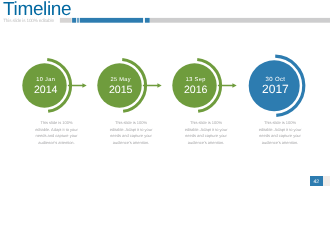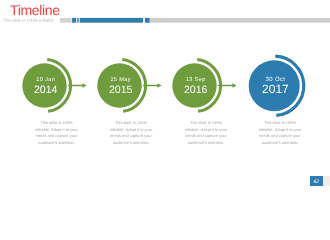--- a/index.html
+++ b/index.html
@@ -2,21 +2,21 @@
 <html><head>
 <meta charset="utf-8">
 <style>
   html,body{margin:0;padding:0;background:#fff;}
   *{-webkit-font-smoothing:antialiased;text-rendering:geometricPrecision;}
   body{width:330px;height:186px;overflow:hidden;
        font-family:"Liberation Sans",sans-serif;
        -webkit-font-smoothing:antialiased;}
   .slide{position:relative;width:330px;height:186px;background:#fff;}
 
-  .title{position:absolute;left:10px;top:2.7px;font-size:14px;color:#ef4444;
+  .title{position:absolute;left:3px;top:2.7px;font-size:19px;color:#0369a1;
          letter-spacing:-0.35px;line-height:14px;}
   .sub{position:absolute;left:3.2px;top:18.0px;font-size:4.7px;color:#c2c2c2;
        letter-spacing:-0.18px;line-height:5px;}
 
   .bar{position:absolute;left:0;top:0;}
 
   .graphic{position:absolute;left:0;top:0;width:330px;height:186px;}
 
   .cap{position:absolute;font-size:4.0px;color:#a6a6a8;text-align:center;
        letter-spacing:-0.01px;}

